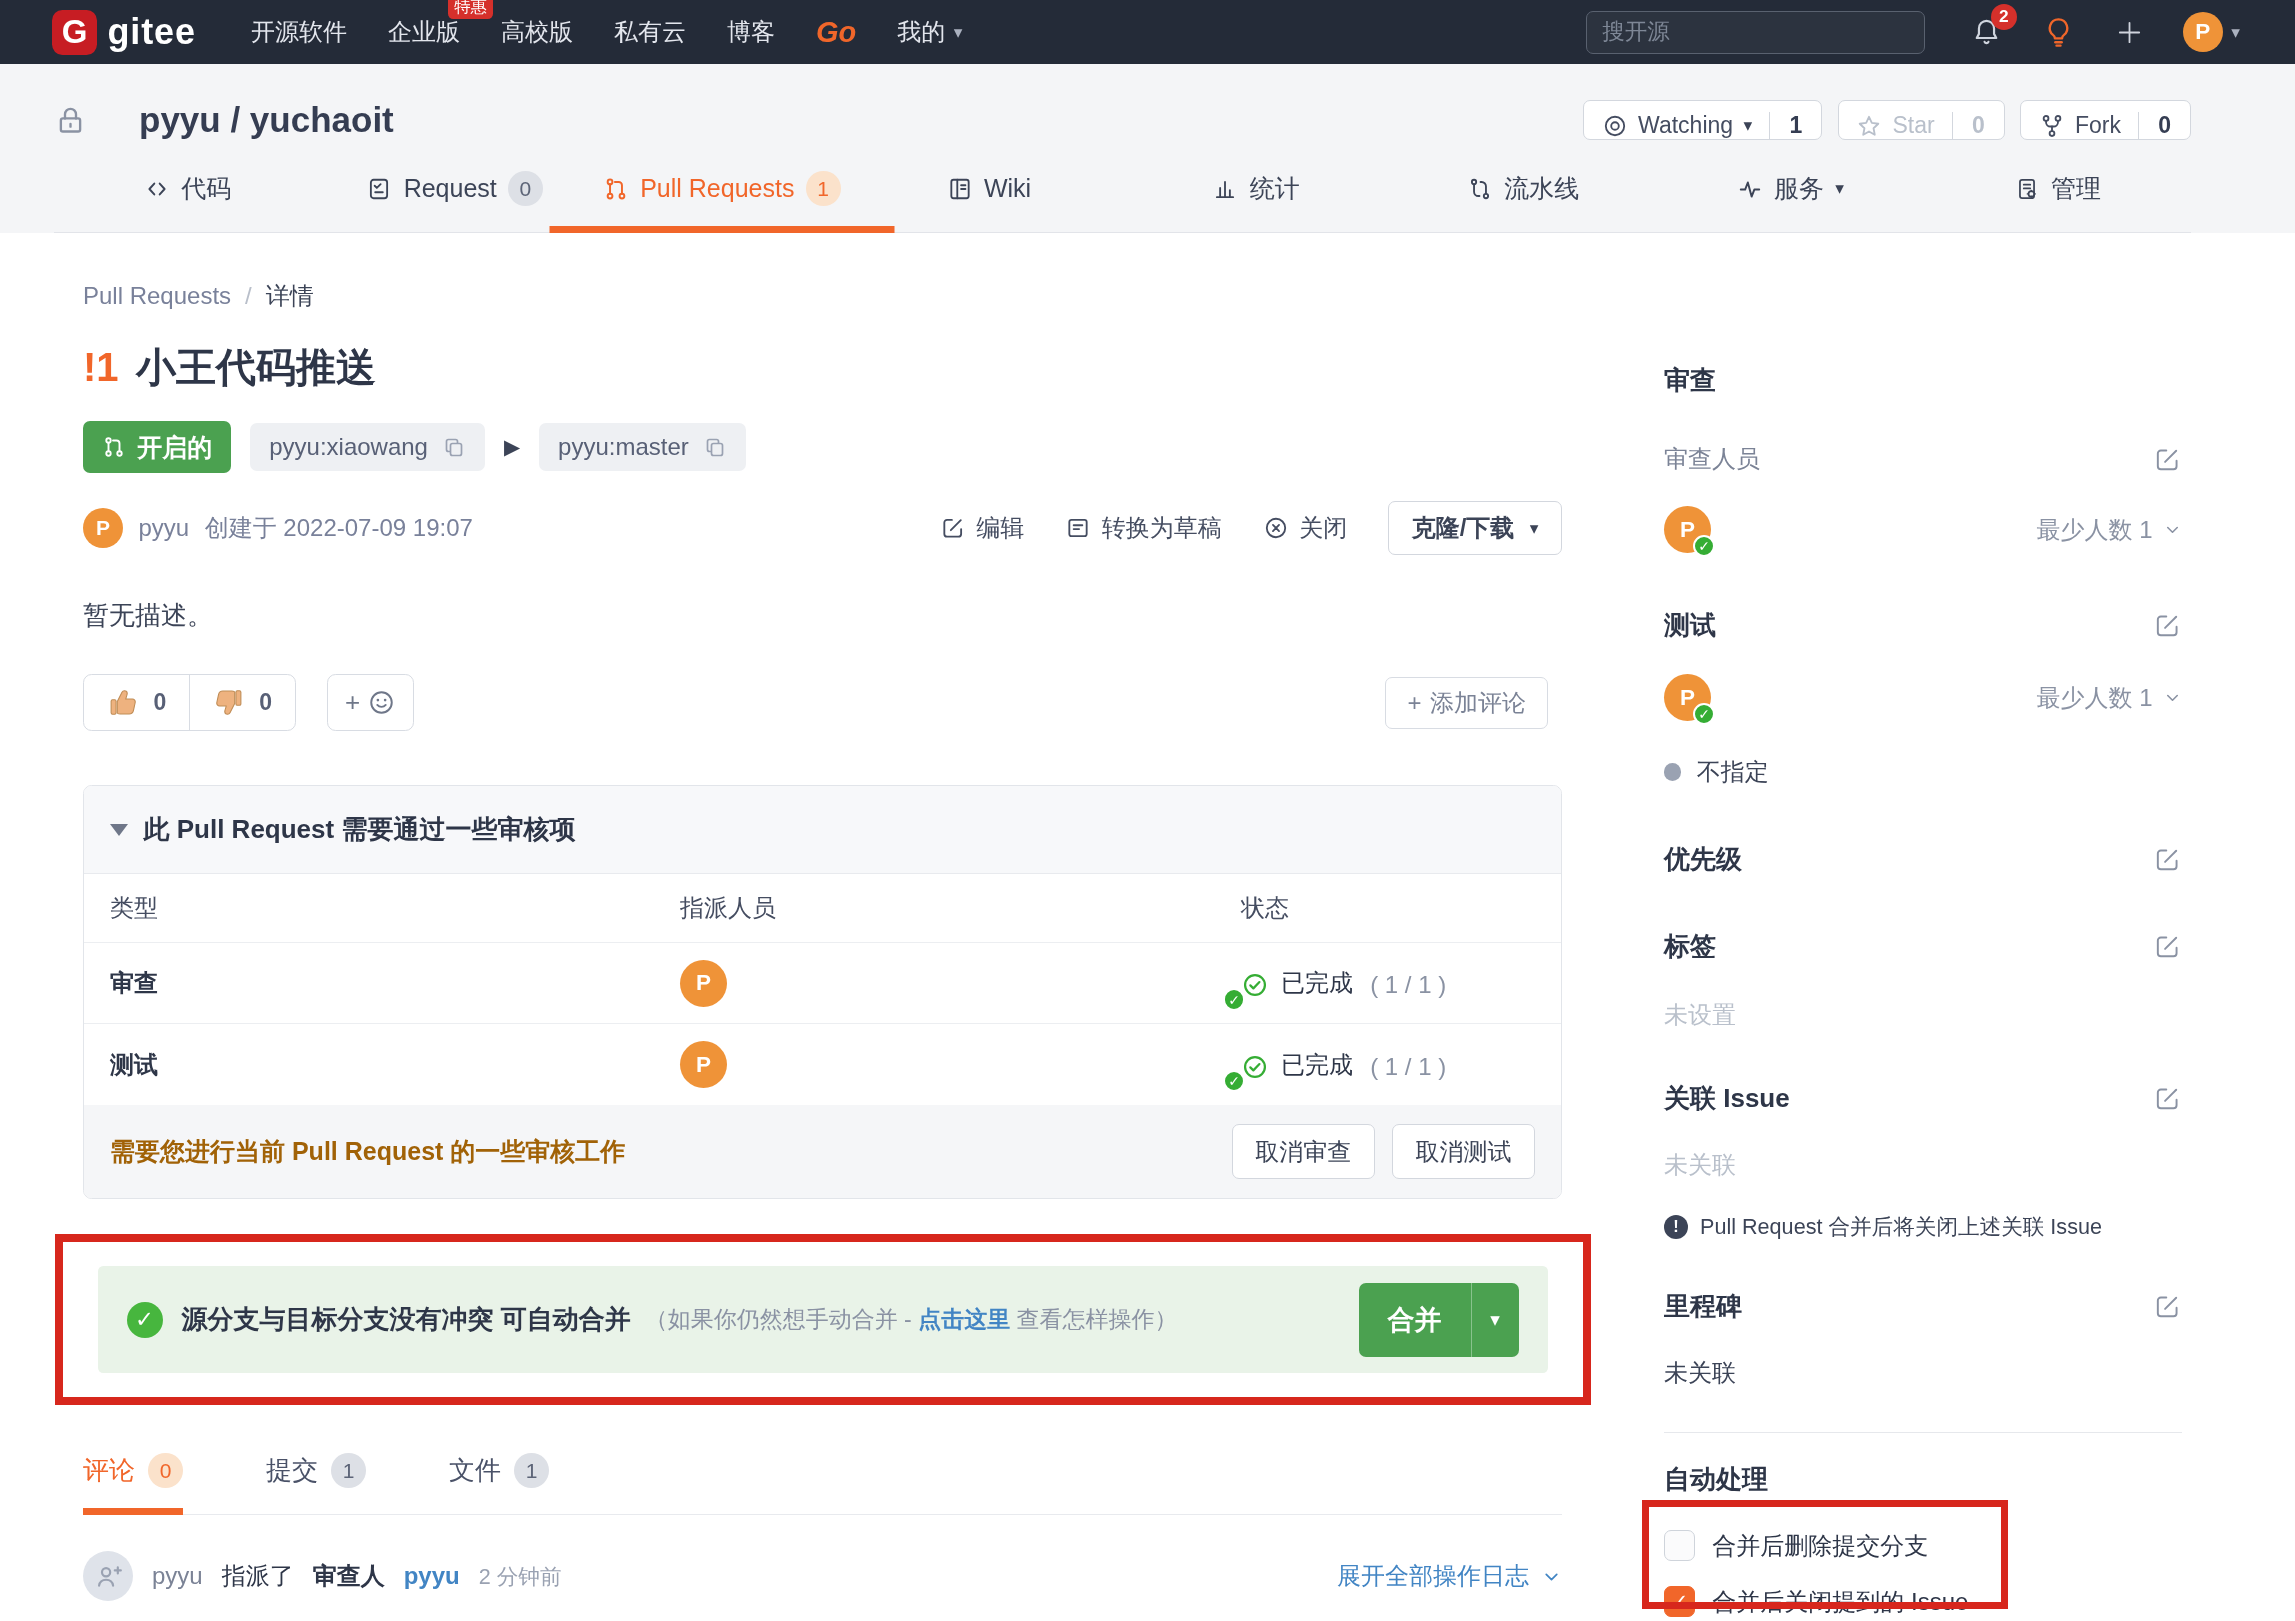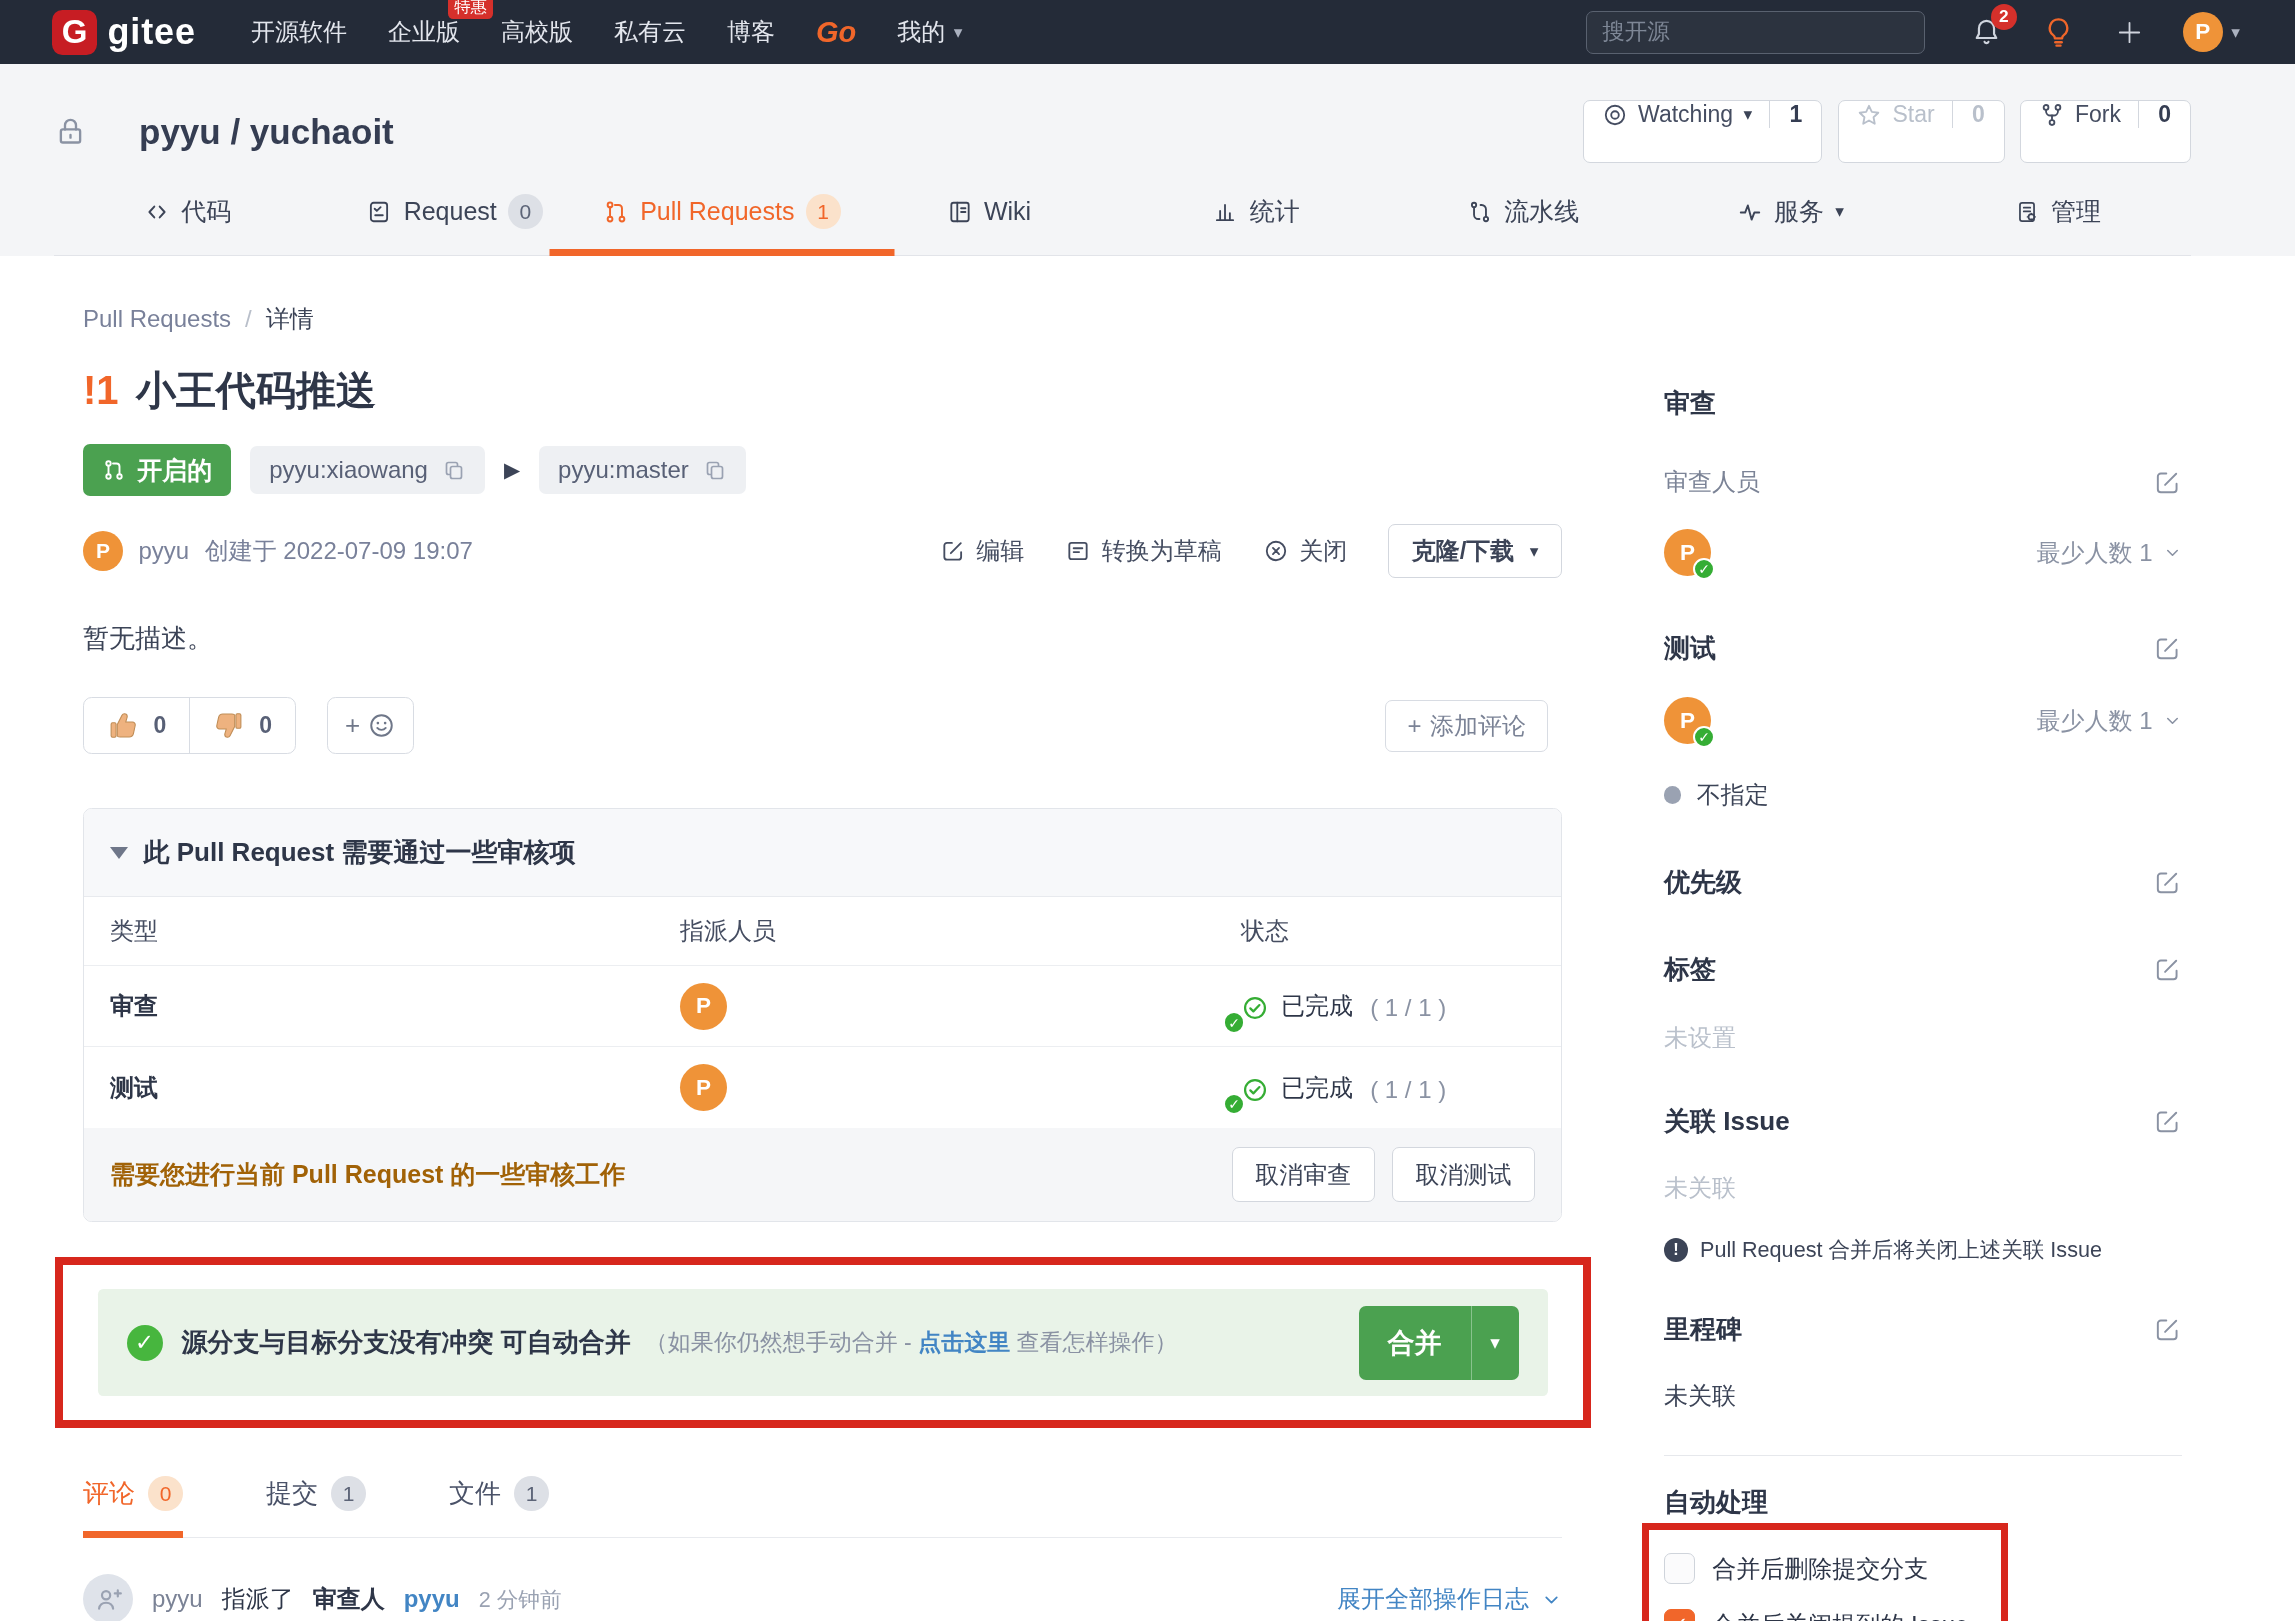--- a/index.html
+++ b/index.html
@@ -26,21 +26,21 @@
   .badge-red { position:absolute; top:-12px; right:-14px; background:#d5302b; color:#fff; border-radius:50%; min-width:26px; height:26px; font-size:17.3px; font-weight:700; display:flex; align-items:center; justify-content:center; padding:0 3.5px; }
   .avatar { border-radius:50%; background:#ef9338; color:#fff; font-weight:700; display:flex; align-items:center; justify-content:center; }
   .nav-avatar { width:40px; height:40px; font-size:22.5px; }
 
   
   .repo-head { background:#f4f5f7; padding:36px 104px 0 54px; }
   .repo-title-row { display:flex; align-items:center; }
   .lock-icon { color:#8a92a3; margin-right:12px; display:flex; }
   .repo-title { font-size:35px; font-weight:700; color:#353d52;margin-left:40px; }
   .repo-actions { margin-left:auto; display:flex; gap:15.5px; }
-  .btn-group { display:flex; border:0.9px solid #d3d7de; border-radius:7px; background:#fff; overflow:hidden; height:63px; font-size:23px; color:#454d61; align-items:flex-start; cursor:pointer; }
+  .btn-group { display:flex; border:0.9px solid #d3d7de; border-radius:7px; background:#fff; overflow:hidden; height:40px; font-size:23px; color:#454d61; align-items:flex-end; cursor:pointer; }
   .btn-seg { display:flex; align-items:center; padding:0 17.3px; gap:10.4px; }
   .btn-count { border-left:0.9px solid #d3d7de; padding:0 19px; font-weight:700; display:flex; align-items:center; color:#353d52; }
   .muted-btn { color:#b9c0cb; }
   .muted-btn .btn-count { color:#b9c0cb; }
   .repo-tabs { display:flex; margin-top:31px; border-bottom:0.9px solid #e2e4e9; }
   .repo-tab { flex:1; display:flex; justify-content:center; align-items:center; gap:11.2px; font-size:25px; color:#3c4457; padding-bottom:26px; position:relative; cursor:pointer; white-space:nowrap; }
   .repo-tab svg { flex:none; }
   .repo-tab.active { color:#f1662a; }
   .repo-tab.active::after { content:""; position:absolute; bottom:-0.9px; left:50%; transform:translateX(-50%); width:345px; height:7px; background:#f1662a; }
   .tab-badge { min-width:35px; height:35px; border-radius:17.3px; display:flex; align-items:center; justify-content:center; font-size:21px; background:#dde0e6; color:#5c6477; padding:0 7px; }

